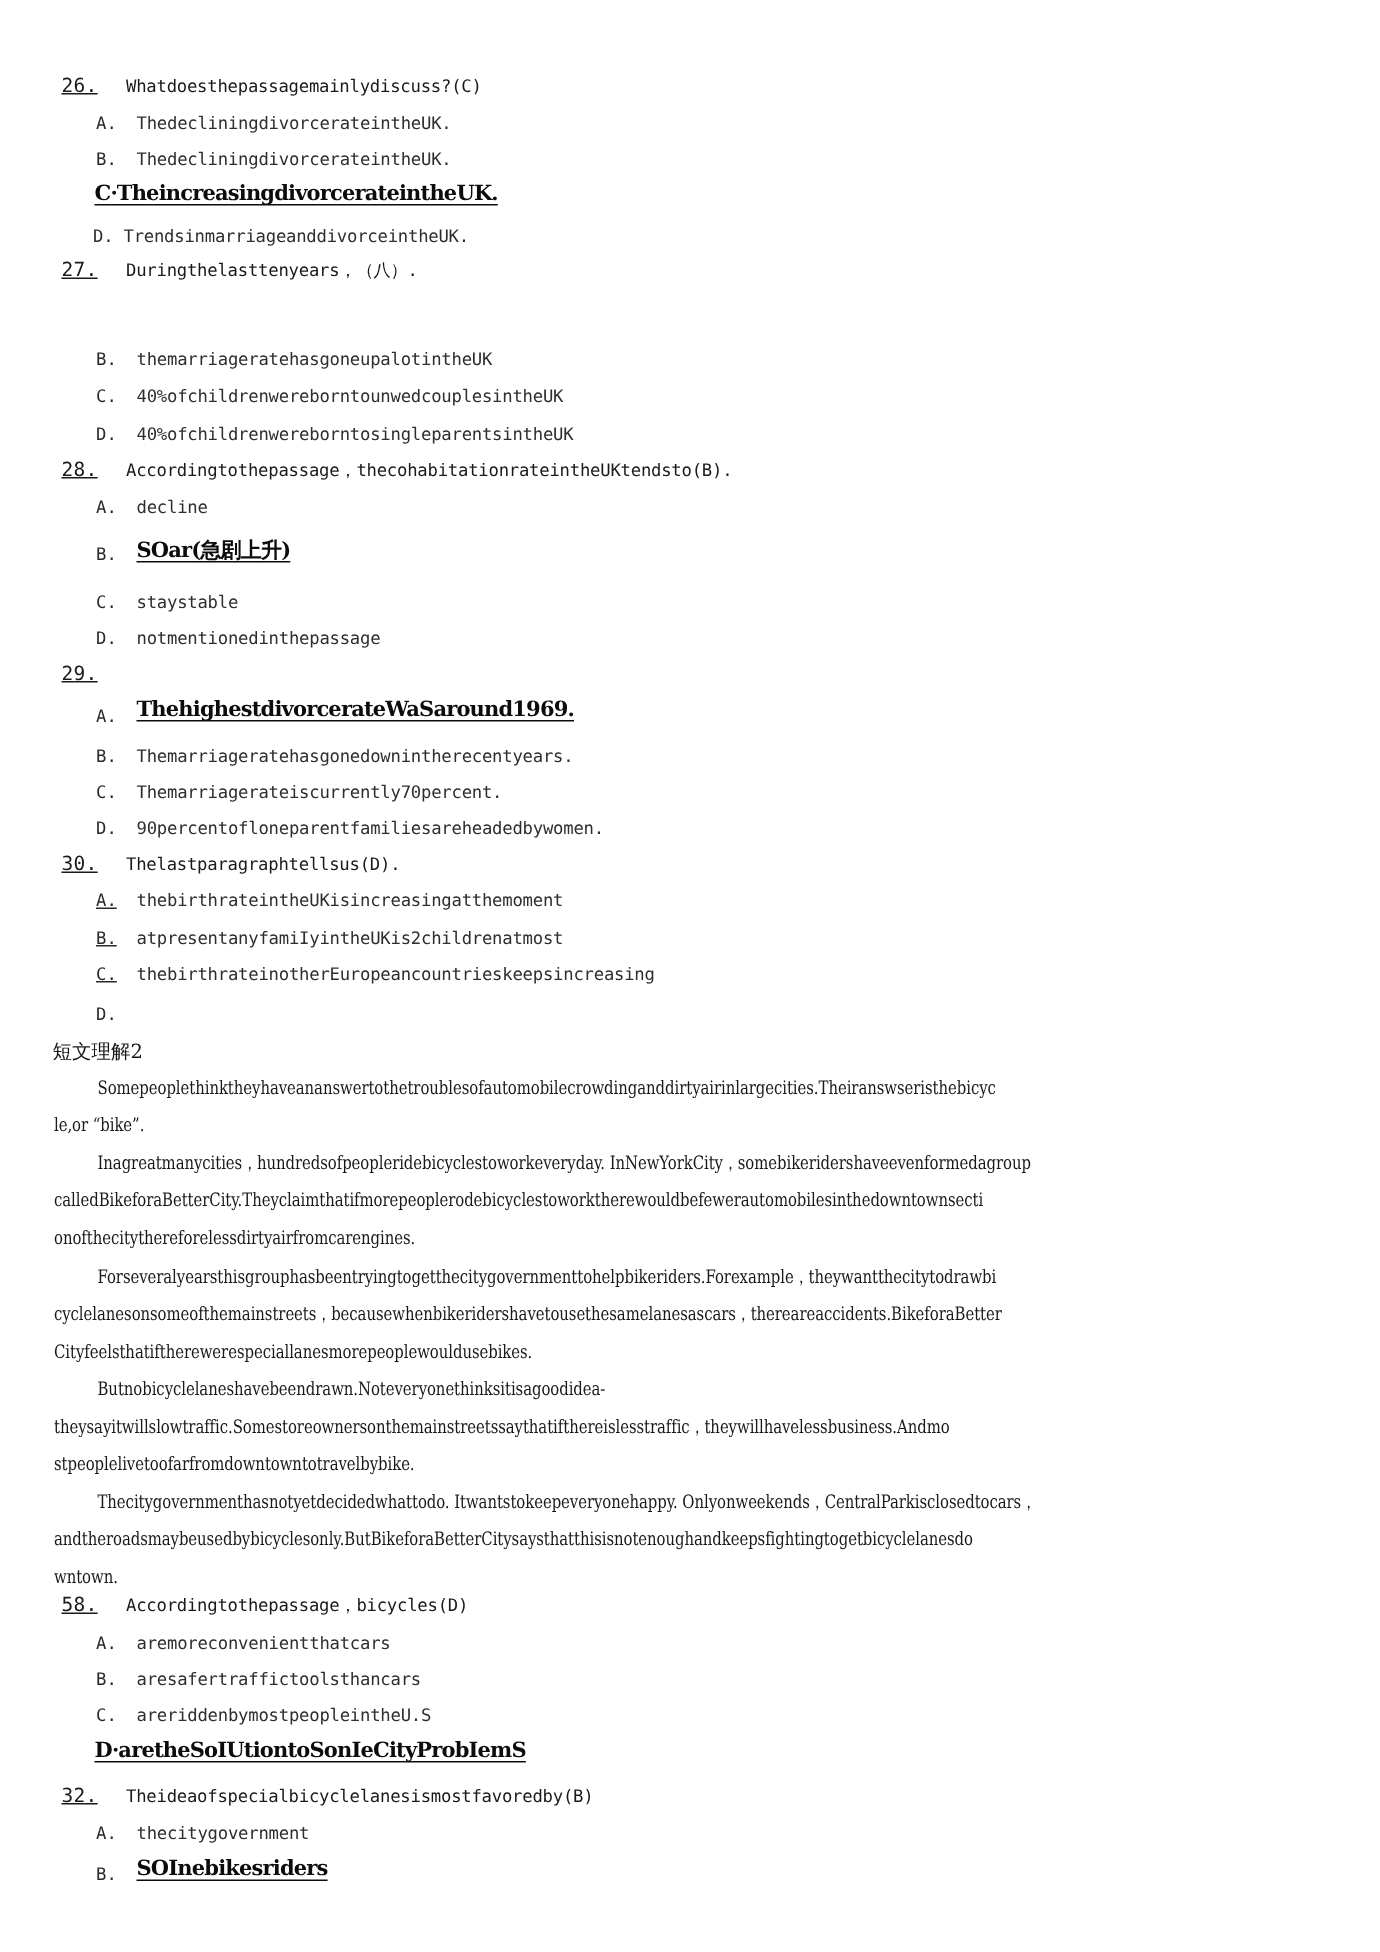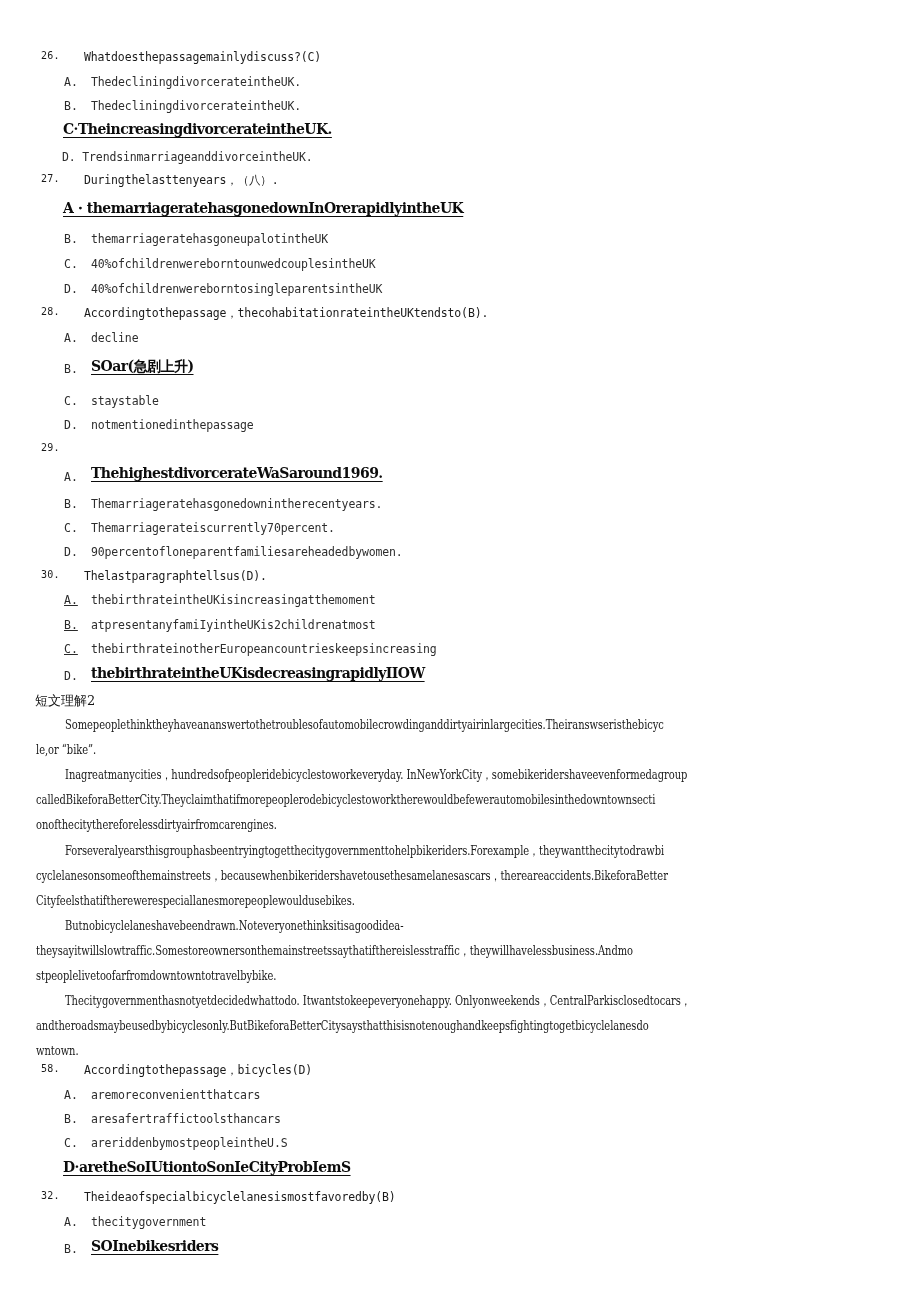--- a/index.html
+++ b/index.html
@@ -15,24 +15,25 @@
     overflow: hidden;
     font-family: "DejaVu Sans Mono", "Liberation Mono", monospace;
     color: #141414;
   }
 
   
   .qnum {
     position: absolute;
     left: 41px;
     font-family: "DejaVu Sans Mono", "Liberation Mono", monospace;
-    font-size: 10px;
+    font-size: 13px;
     letter-spacing: 0.2px;
     color: #1a1a1a;
     white-space: pre;
+    text-decoration: underline;
   }
   .qtext {
     position: absolute;
     left: 84px;
     font-family: "DejaVu Sans Mono", "Liberation Mono", monospace;
     font-size: 11.5px;
     letter-spacing: -0.15px;
     color: #1a1a1a;
     white-space: pre;
   }
@@ -114,21 +115,20 @@
   <div class="olabel" style="top:99px">B.</div>
   <div class="otext" style="top:99px">ThedecliningdivorcerateintheUK.</div>
 
   <div class="answer" style="top:121px;left:63px">C·TheincreasingdivorcerateintheUK.</div>
 
   <div class="otext" style="top:150px;left:62px">D. TrendsinmarriageanddivorceintheUK.</div>
 
   <div class="qnum" style="top:173px">27.</div>
   <div class="qtext" style="top:173px">Duringthelasttenyears，（八）.</div>
 
-  <div class="answer" style="top:200px;left:63px">A・themarriageratehasgonedownInOrerapidlyintheUK</div>
 
   <div class="olabel" style="top:232px">B.</div>
   <div class="otext" style="top:232px">themarriageratehasgoneupalotintheUK</div>
 
   <div class="olabel" style="top:257px">C.</div>
   <div class="otext" style="top:257px">40%ofchildrenwereborntounwedcouplesintheUK</div>
 
   <div class="olabel" style="top:282px">D.</div>
   <div class="otext" style="top:282px">40%ofchildrenwereborntosingleparentsintheUK</div>
 
@@ -167,21 +167,20 @@
   <div class="olabel u" style="top:593px">A.</div>
   <div class="otext" style="top:593px">thebirthrateintheUKisincreasingatthemoment</div>
 
   <div class="olabel u" style="top:618px">B.</div>
   <div class="otext" style="top:618px">atpresentanyfamiIyintheUKis2childrenatmost</div>
 
   <div class="olabel u" style="top:642px">C.</div>
   <div class="otext" style="top:642px">thebirthrateinotherEuropeancountrieskeepsincreasing</div>
 
   <div class="answerlabel" style="top:669px">D.</div>
-  <div class="answer" style="top:665px;left:91px">thebirthrateintheUKisdecreasingrapidlyIIOW</div>
 
   <div class="cjk-head" style="top:692px">短文理解2</div>
 
   <div class="pline" style="top:717px;left:65px">Somepeoplethinktheyhaveananswertothetroublesofautomobilecrowdinganddirtyairinlargecities.Theiranswseristhebicyc</div>
   <div class="pline" style="top:742px;left:36px">le,or “bike”.</div>
   <div class="pline" style="top:767px;left:65px">Inagreatmanycities，hundredsofpeopleridebicyclestoworkeveryday. InNewYorkCity，somebikeridershaveevenformedagroup</div>
   <div class="pline" style="top:792px;left:36px">calledBikeforaBetterCity.Theyclaimthatifmorepeoplerodebicyclestoworktherewouldbefewerautomobilesinthedowntownsecti</div>
   <div class="pline" style="top:817px;left:36px">onofthecitythereforelessdirtyairfromcarengines.</div>
   <div class="pline" style="top:843px;left:65px">Forseveralyearsthisgrouphasbeentryingtogetthecitygovernmenttohelpbikeriders.Forexample，theywantthecitytodrawbi</div>
   <div class="pline" style="top:868px;left:36px">cyclelanesonsomeofthemainstreets，becausewhenbikeridershavetousethesamelanesascars，thereareaccidents.BikeforaBetter</div>

